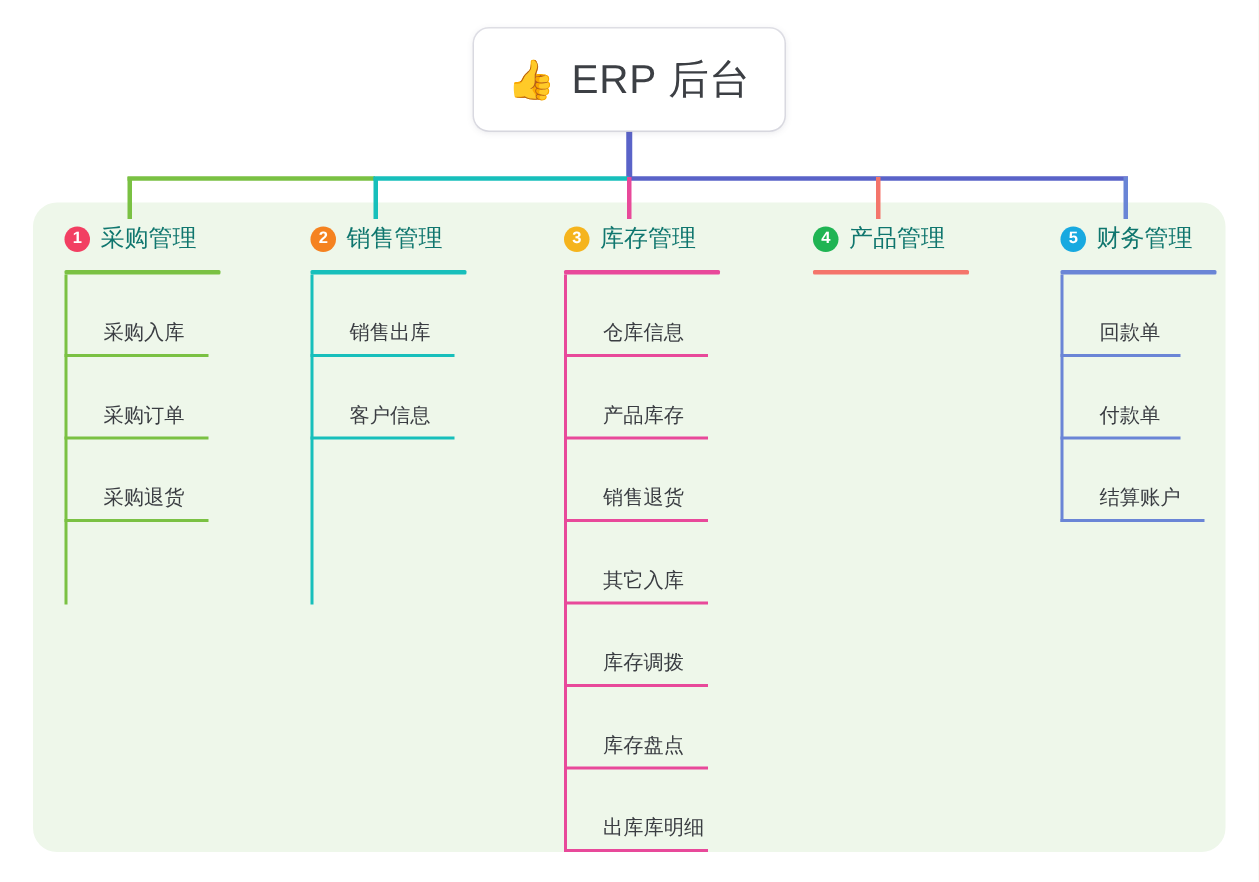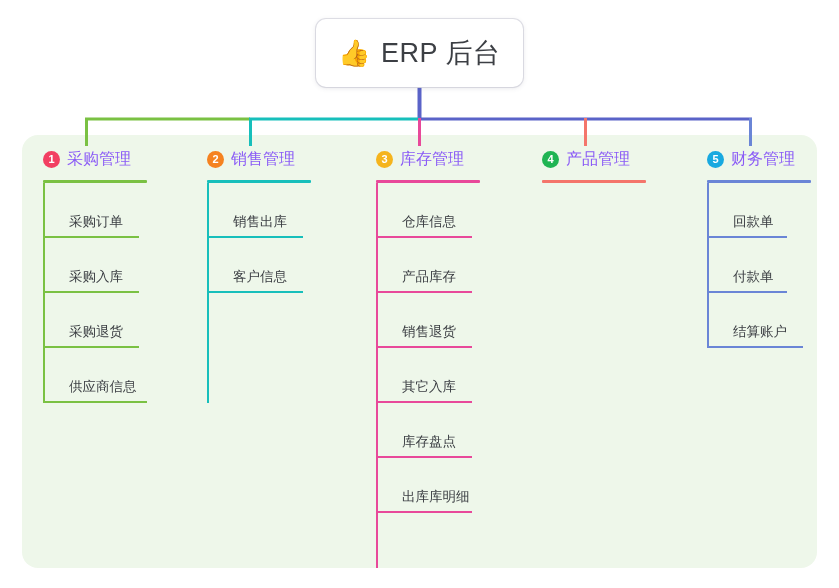--- a/index.html
+++ b/index.html
@@ -91,21 +91,21 @@
     border-radius: 50%;
     color: #ffffff;
     font-size: 11px;
     line-height: 17px;
     text-align: center;
     font-weight: bold;
     flex: 0 0 auto;
   }
   .col-title {
     font-size: 16px;
-    color: #8b5cf6;
+    color: #0f766e;
   }
   .head-rule {
     height: 3px;
     border-radius: 1px;
     margin-top: 10px;
   }
 
   .leaves {
     position: relative;
     margin-top: 0;
@@ -167,35 +167,31 @@
 
   <div class="column" style="left:43px; top:148px; width:150px;">
     <div class="col-head">
       <span class="badge" style="background: rgb(242, 63, 98);">1</span>
       <span class="col-title">采购管理</span>
     </div>
     <div class="head-rule" style="width: 104px; background: rgb(122, 193, 67);"></div>
     <div class="leaves">
       <div class="spine" style="height: 220px; background: rgb(122, 193, 67);"></div>
       <div class="leaf">
+        <span class="leaf-label">采购入库</span>
+        <span class="leaf-rule" style="background: rgb(122, 193, 67);"></span>
+      </div>
+      <div class="leaf">
         <span class="leaf-label">采购订单</span>
         <span class="leaf-rule" style="background: rgb(122, 193, 67);"></span>
       </div>
       <div class="leaf">
-        <span class="leaf-label">采购入库</span>
-        <span class="leaf-rule" style="background: rgb(122, 193, 67);"></span>
-      </div>
-      <div class="leaf">
         <span class="leaf-label">采购退货</span>
         <span class="leaf-rule" style="background: rgb(122, 193, 67);"></span>
       </div>
-      <div class="leaf">
-        <span class="leaf-label">供应商信息</span>
-        <span class="leaf-rule" style="width: 104px; background: rgb(122, 193, 67);"></span>
-      </div>
     </div>
   </div>
 
   <div class="column" style="left:207px; top:148px; width:150px;">
     <div class="col-head">
       <span class="badge" style="background: rgb(245, 130, 32);">2</span>
       <span class="col-title">销售管理</span>
     </div>
     <div class="head-rule" style="width: 104px; background: rgb(23, 191, 187);"></div>
     <div class="leaves">
@@ -229,20 +225,24 @@
       </div>
       <div class="leaf">
         <span class="leaf-label">销售退货</span>
         <span class="leaf-rule" style="background: rgb(232, 73, 154);"></span>
       </div>
       <div class="leaf">
         <span class="leaf-label">其它入库</span>
         <span class="leaf-rule" style="background: rgb(232, 73, 154);"></span>
       </div>
       <div class="leaf">
+        <span class="leaf-label">库存调拨</span>
+        <span class="leaf-rule" style="background: rgb(232, 73, 154);"></span>
+      </div>
+      <div class="leaf">
         <span class="leaf-label">库存盘点</span>
         <span class="leaf-rule" style="background: rgb(232, 73, 154);"></span>
       </div>
       <div class="leaf">
         <span class="leaf-label">出库库明细</span>
         <span class="leaf-rule" style="background: rgb(232, 73, 154);"></span>
       </div>
     </div>
   </div>
 

